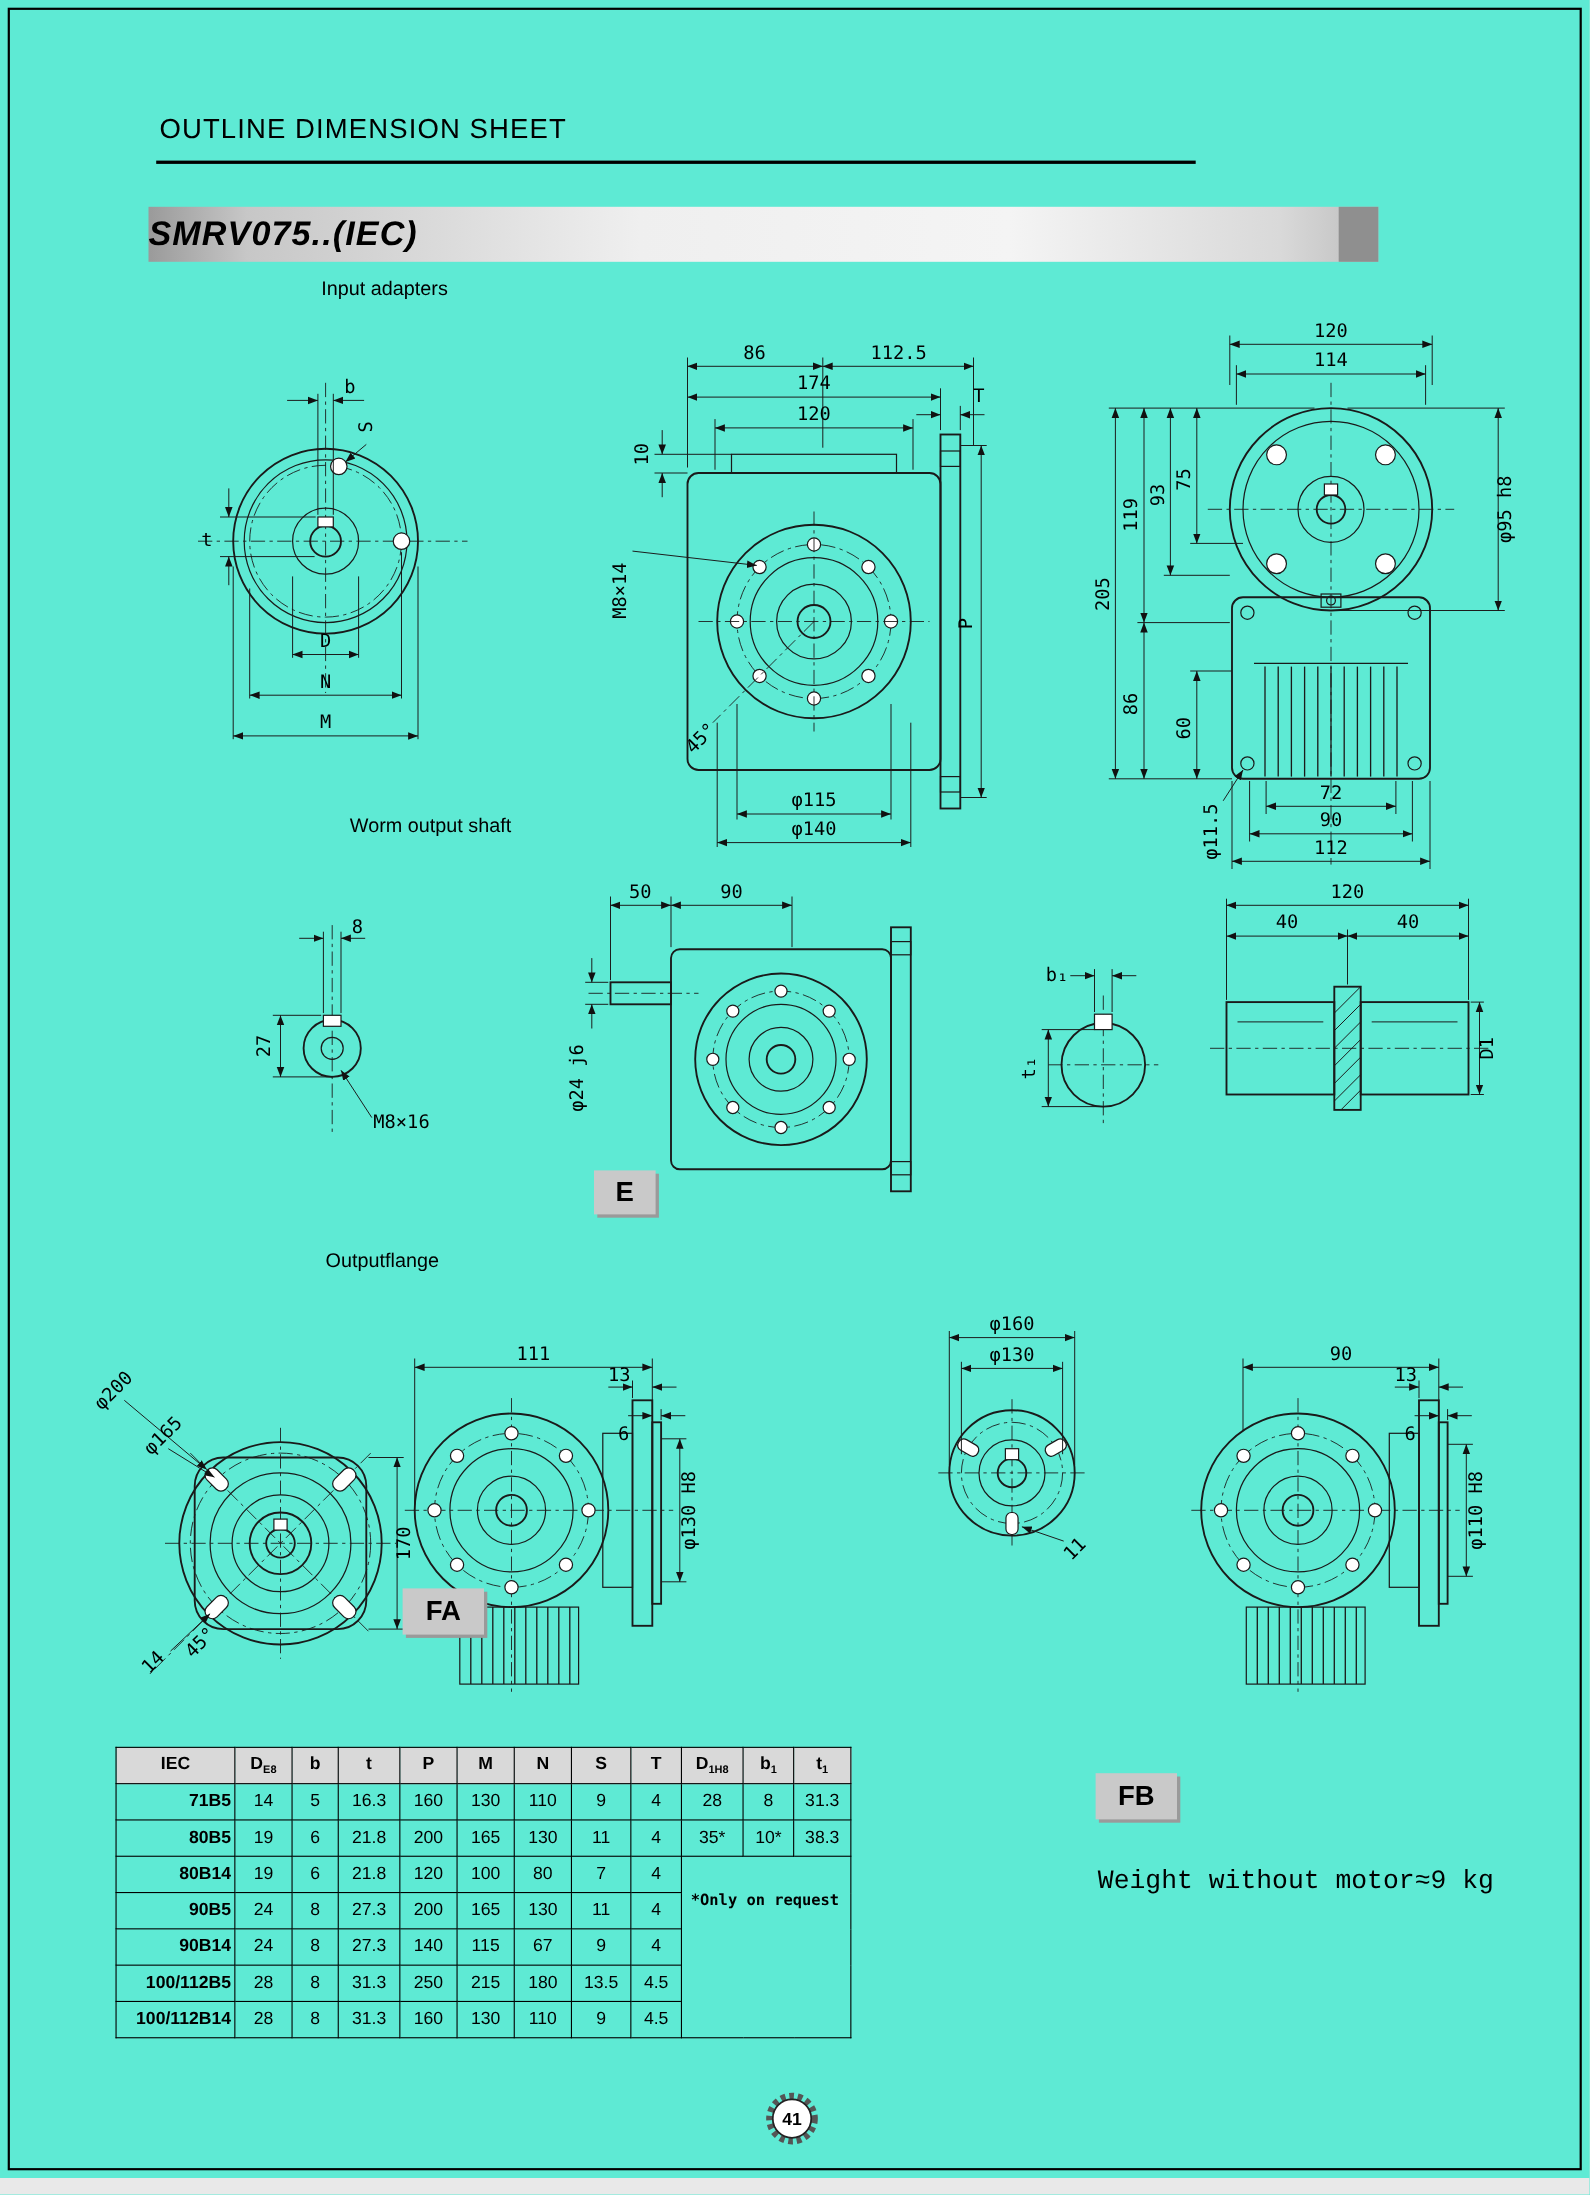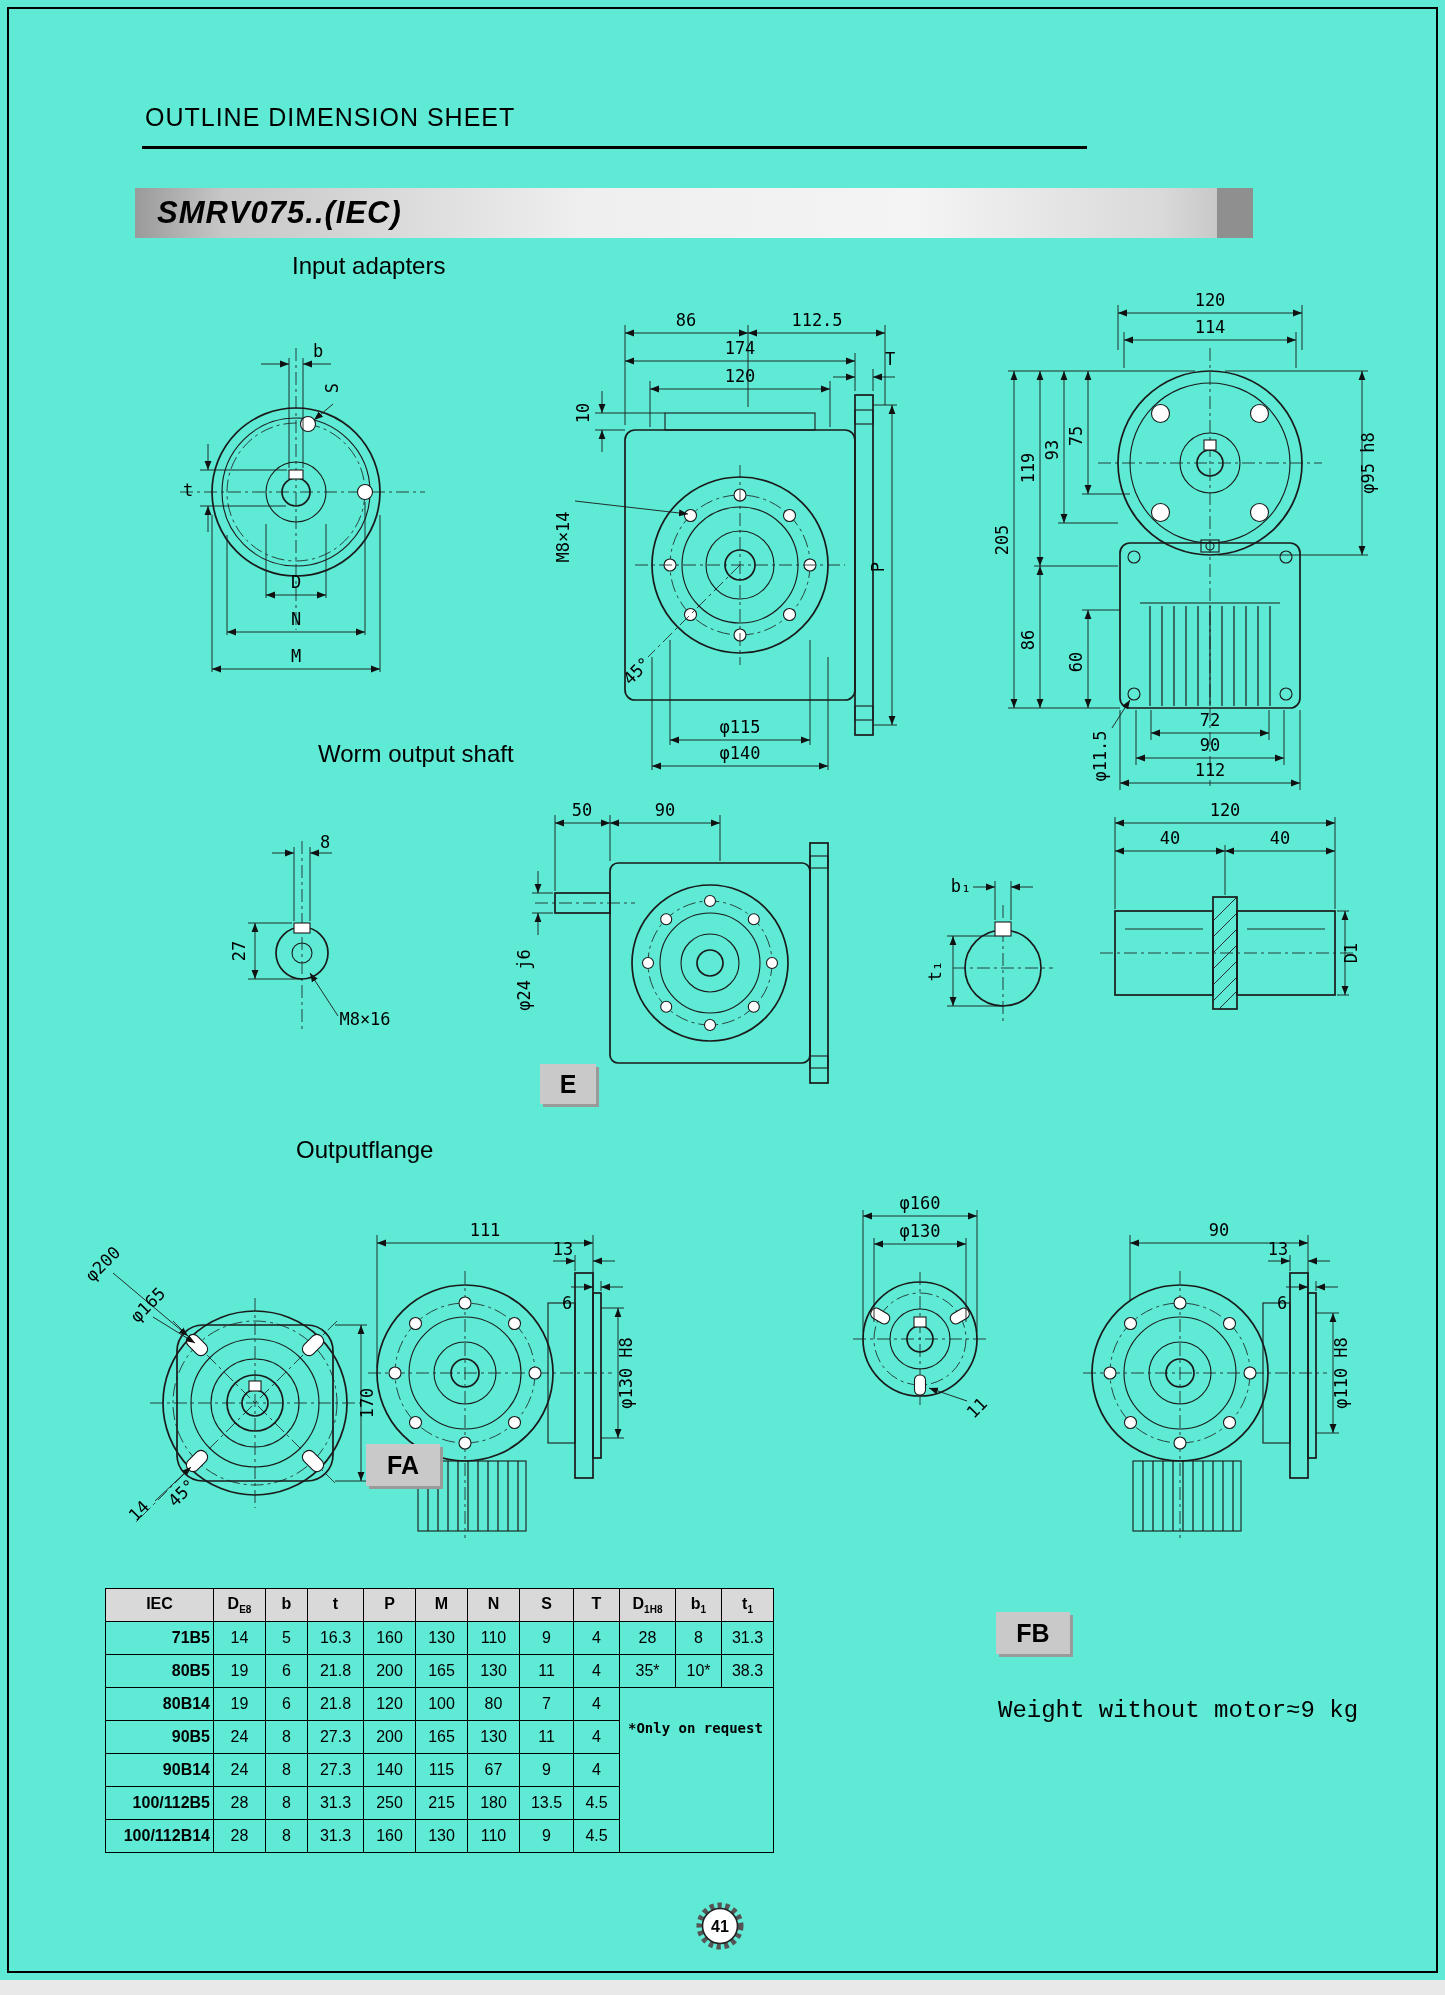--- a/index.html
+++ b/index.html
@@ -6,22 +6,22 @@
   body { background:#e9e9e9; }
   .page { position:relative; width:1445px; height:1980px; background:#5eead4;
           font-family:"Liberation Sans", sans-serif; color:#000; overflow:hidden; }
   .frame { position:absolute; inset:7px; border:2px solid #000; pointer-events:none; }
   .hdr { position:absolute; left:145px; top:103px; font-size:25px; letter-spacing:1px; }
   .hdr-rule { position:absolute; left:142px; top:146px; width:945px; height:3px; background:#000; }
   .banner { position:absolute; left:135px; top:188px; width:1118px; height:50px;
             background:linear-gradient(90deg,#9a9a9a 0%,#c7c7c7 8%,#efefef 40%,#f4f4f4 70%,#d9d9d9 92%,#bdbdbd 100%);
             display:flex; align-items:center; }
   .banner-cap { position:absolute; right:0; top:0; width:36px; height:50px; background:#8f8f8f; }
-  .banner-title { font-size:31px; font-weight:bold; font-style:italic; padding-left:22px; letter-spacing:1px; }
-  .seclab { position:absolute; font-size:24px; }
+  .banner-title { font-size:31px; font-weight:bold; font-style:italic; letter-spacing:1px; }
+  .seclab { position:absolute; font-size:18px; }
   .badge { position:absolute; background:#c9c9c9; box-shadow:3px 3px 0 #9a9a9a;
            display:flex; align-items:center; justify-content:center; font-weight:bold; font-size:25px; }
   .dwg { position:absolute; }
   svg { display:block; overflow:visible; }
   .ol  { fill:none; stroke:#1a1a1a; stroke-width:1.7; }
   .ol2 { fill:none; stroke:#1a1a1a; stroke-width:1.1; }
   .tl  { fill:none; stroke:#1a1a1a; stroke-width:0.9; }
   .cl  { fill:none; stroke:#1a1a1a; stroke-width:0.8; stroke-dasharray:13 4 3 4; }
   .fin { fill:none; stroke:#1a1a1a; stroke-width:1.2; }
   .hole { fill:#fff; stroke:#1a1a1a; stroke-width:1.1; }

